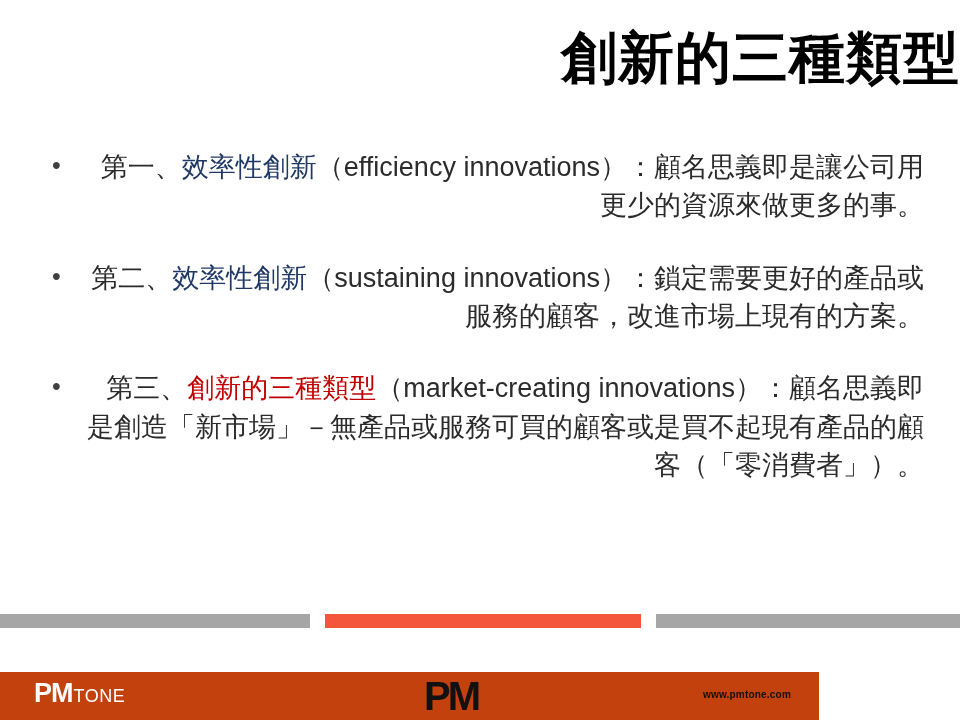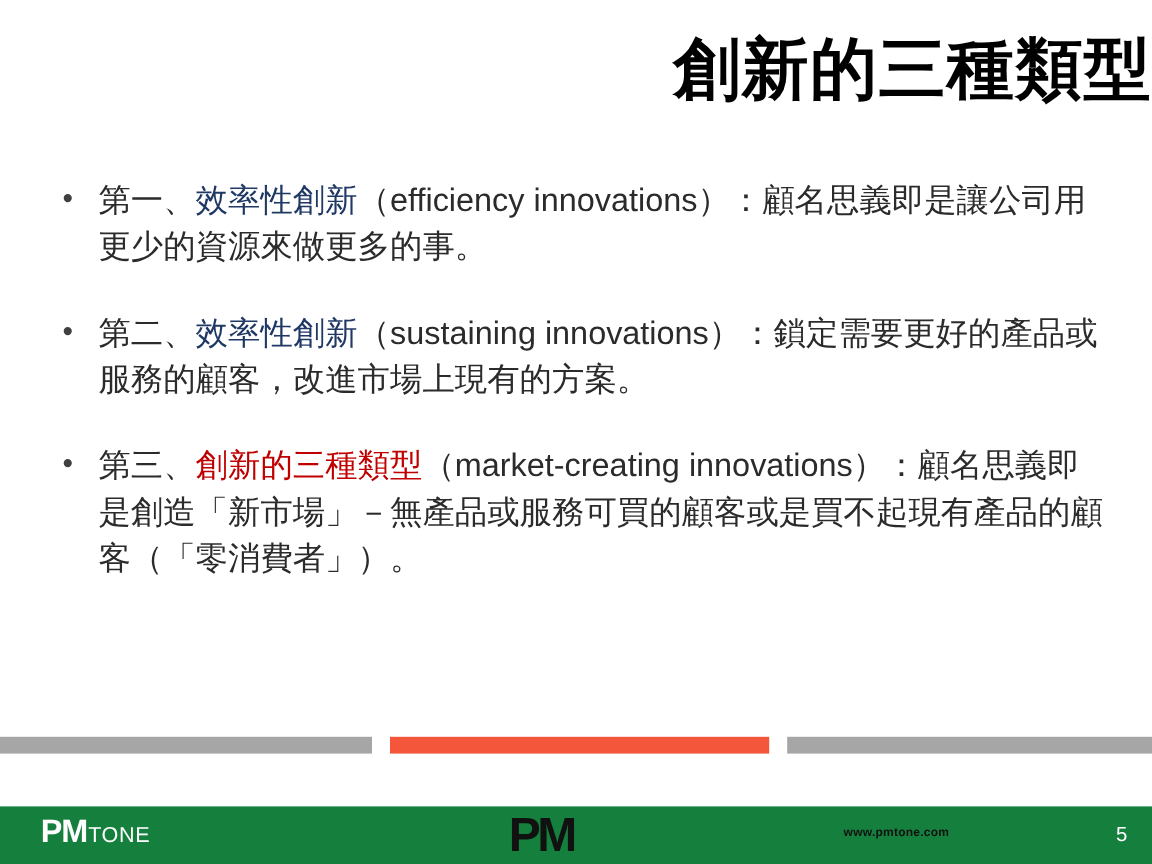--- a/index.html
+++ b/index.html
@@ -60,21 +60,21 @@
     font-size: 25px;
     line-height: 1.42;
     color: #404040;
     text-align: left;
     padding-left: 8px;
     box-sizing: border-box;
   }
 
   .bullet-text {
     flex: 1 1 auto;
-    text-align: left;
+    text-align: right;
   }
 
   .hl-blue { color: #1f3864; }
   .hl-red  { color: #c00000; }
 
   
   .bar {
     position: absolute;
     height: 14px;
     top: 614px;
@@ -93,23 +93,23 @@
     left: 656px;
     width: 304px;
     background: #a6a6a6;
   }
 
   
   .footer {
     position: absolute;
     left: 0;
     top: 672px;
-    width: 960px;
+    width: 819px;
     height: 48px;
-    background: #15803d;
+    background: #c2410c;
   }
 
   .pmtone-logo {
     position: absolute;
     left: 34px;
     top: 8px;
     display: flex;
     align-items: baseline;
     color: #ffffff;
     user-select: none;

